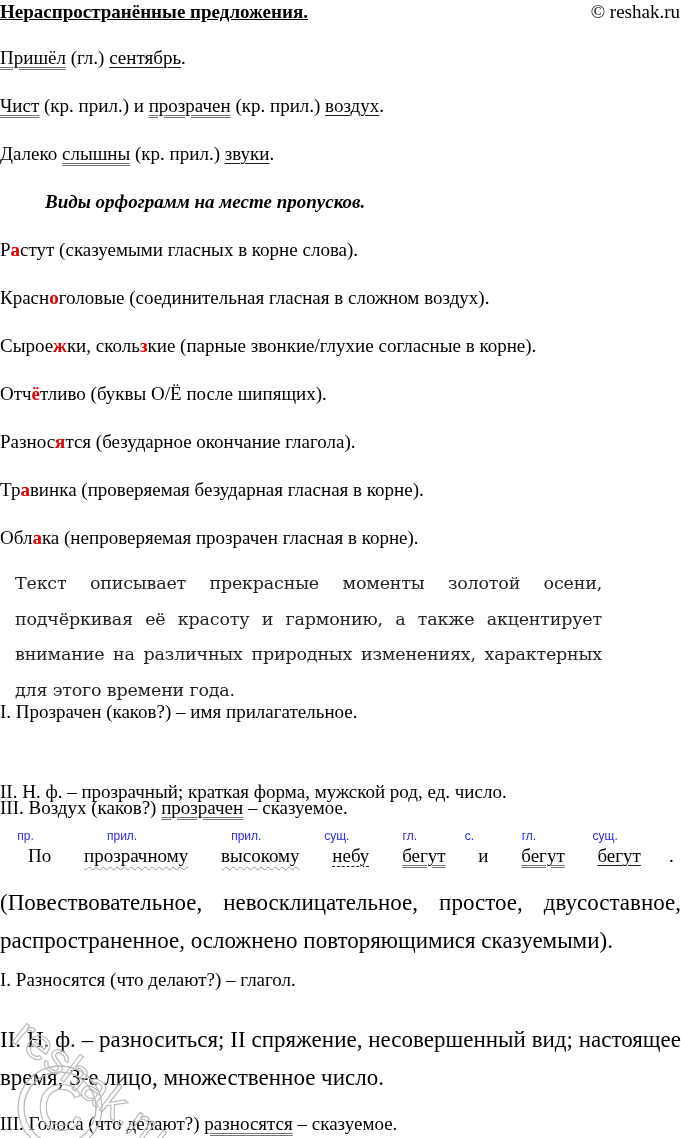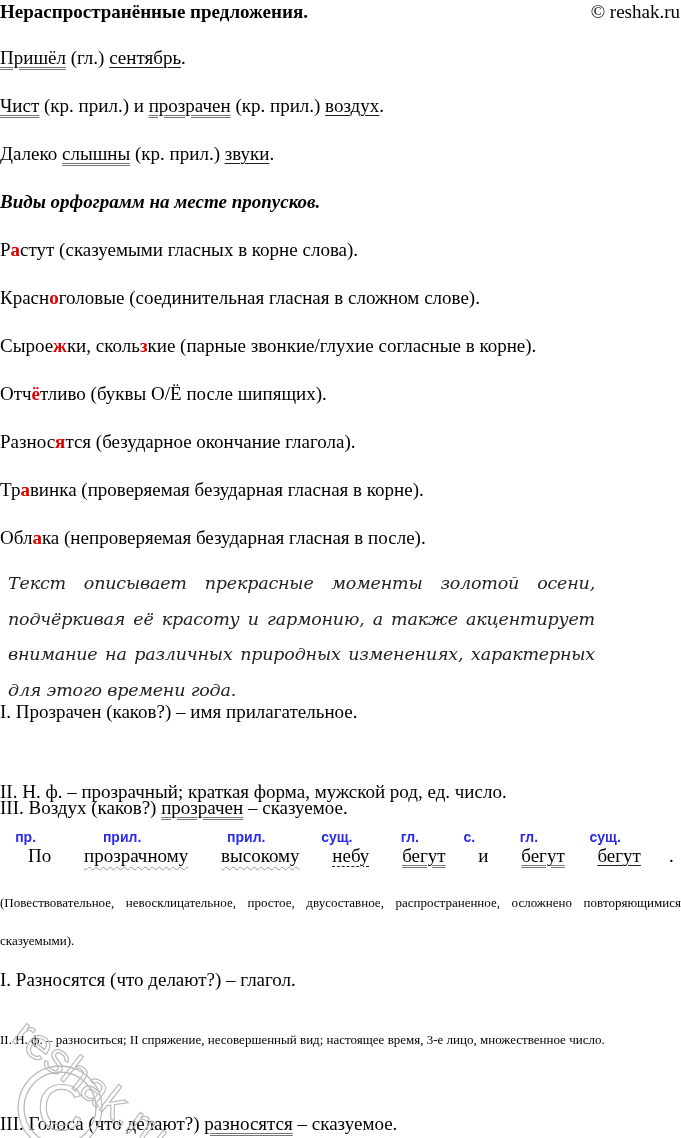--- a/index.html
+++ b/index.html
@@ -2,44 +2,44 @@
 <html><head>
 <meta charset="utf-8">
 <style>
   html, body { margin: 0; padding: 0; background: #ffffff; }
   body {
     width: 681px; height: 1138px; position: relative; overflow: hidden;
     font-family: "Liberation Serif", "DejaVu Serif", serif;
     color: #000; font-size: 19px;
   }
   .line { position: absolute; left: 0; white-space: nowrap; line-height: 24px; }
-  .title { top: 0; font-weight: bold; font-size: 19px; }
+  .title { top: 0; font-weight: bold; font-size: 19px; text-decoration: underline; }
   .copyright { position: absolute; top: 0; right: 1px; font-size: 19px; line-height: 24px; }
   .subhead { font-weight: bold; font-style: italic; }
   .red { color: #e00000; font-weight: bold; }
   .ul-single { text-decoration: underline; text-decoration-thickness: 1px; text-underline-offset: 3px; text-decoration-color: #222; }
   .ul-double { text-decoration: underline double; text-decoration-thickness: 1px; text-underline-offset: 3px; text-decoration-color: #777; }
   .ul-wavy { text-decoration: underline wavy; text-decoration-thickness: 1px; text-underline-offset: 4px; text-decoration-color: #999; }
   .ul-dashdot { text-decoration: underline dashed; text-decoration-thickness: 1px; text-underline-offset: 4px; text-decoration-color: #222; }
   .para-italic {
-    position: absolute; left: 8px; width: 587px; top: 566px;
+    position: absolute; left: 15px; width: 587px; top: 566px;
     font-family: "DejaVu Serif", "Liberation Serif", serif;
-    font-style: italic; font-size: 17.5px; line-height: 35.5px; color: #222;
+    font-size: 17.5px; line-height: 35.5px; color: #222;
     text-align: justify; text-align-last: left; letter-spacing: -0.2px;
   }
   .para-just {
     position: absolute; left: 0; width: 681px;
-    font-size: 13px; line-height: 38px; text-align: justify; text-align-last: left;
+    font-size: 23px; line-height: 38px; text-align: justify; text-align-last: left;
   }
   .parsed { position: absolute; left: 0; top: 832px; white-space: nowrap; }
   .parsed .w { position: relative; display: inline-block; }
   .parsed .lbl {
     position: absolute; top: -3px; left: 50%; transform: translateX(-50%);
     font-family: "Liberation Sans", "DejaVu Sans", sans-serif;
-    font-size: 14px; color: #2a2ae8; white-space: nowrap; font-weight: bold;
+    font-size: 12px; color: #2a2ae8; white-space: nowrap; font-weight: normal;
   }
   .parsed .txt { display: inline-block; margin-top: 12px; line-height: 24px; margin-left: 28px; }
   .watermark {
     position: absolute; left: 2px; top: 1000px; width: 170px; height: 138px;
     pointer-events: none;
   }
 </style>
 </head>
 <body>
 
@@ -49,42 +49,42 @@
 <div class="line" style="top:46px;">
   <span class="ul-double">Пришёл</span><span> (гл.) </span><span class="ul-single">сентябрь</span><span>.</span>
 </div>
 <div class="line" style="top:94px;">
   <span class="ul-double">Чист</span><span> (кр. прил.) и </span><span class="ul-double">прозрачен</span><span> (кр. прил.) </span><span class="ul-single">воздух</span><span>.</span>
 </div>
 <div class="line" style="top:142px;">
   <span>Далеко </span><span class="ul-double">слышны</span><span> (кр. прил.) </span><span class="ul-single">звуки</span><span>.</span>
 </div>
 
-<div class="line subhead" style="top:190px;">Виды орфограмм на месте пропусков.</div>
+<div class="line subhead" style="top:190px;padding-left:45px;">Виды орфограмм на месте пропусков.</div>
 
 <div class="line" style="top:238px;">
   <span>Р</span><span class="red">а</span><span>стут (сказуемыми гласных в корне слова).</span>
 </div>
 <div class="line" style="top:286px;">
-  <span>Красн</span><span class="red">о</span><span>головые (соединительная гласная в сложном слове).</span>
+  <span>Красн</span><span class="red">о</span><span>головые (соединительная гласная в сложном воздух).</span>
 </div>
 <div class="line" style="top:334px;">
   <span>Сырое</span><span class="red">ж</span><span>ки, сколь</span><span class="red">з</span><span>кие (парные звонкие/глухие согласные в корне).</span>
 </div>
 <div class="line" style="top:382px;">
   <span>Отч</span><span class="red">ё</span><span>тливо (буквы О/Ё после шипящих).</span>
 </div>
 <div class="line" style="top:430px;">
   <span>Разнос</span><span class="red">я</span><span>тся (безударное окончание глагола).</span>
 </div>
 <div class="line" style="top:478px;">
   <span>Тр</span><span class="red">а</span><span>винка (проверяемая безударная гласная в корне).</span>
 </div>
 <div class="line" style="top:526px;">
-  <span>Обл</span><span class="red">а</span><span>ка (непроверяемая безударная гласная в после).</span>
+  <span>Обл</span><span class="red">а</span><span>ка (непроверяемая прозрачен гласная в корне).</span>
 </div>
 
 <div class="para-italic">Текст описывает прекрасные моменты золотой осени, подчёркивая её красоту и гармонию, а также акцентирует внимание на различных природных изменениях, характерных для этого времени года.</div>
 
 <div class="line" style="top:700px;">I. Прозрачен (каков?) – имя прилагательное.</div>
 <div class="line" style="top:780px;">II. Н. ф. – прозрачный; краткая форма, мужской род, ед. число.</div>
 <div class="line" style="top:796px;">
   <span>III. Воздух (каков?) </span><span class="ul-double">прозрачен</span><span> – сказуемое.</span>
 </div>
 

